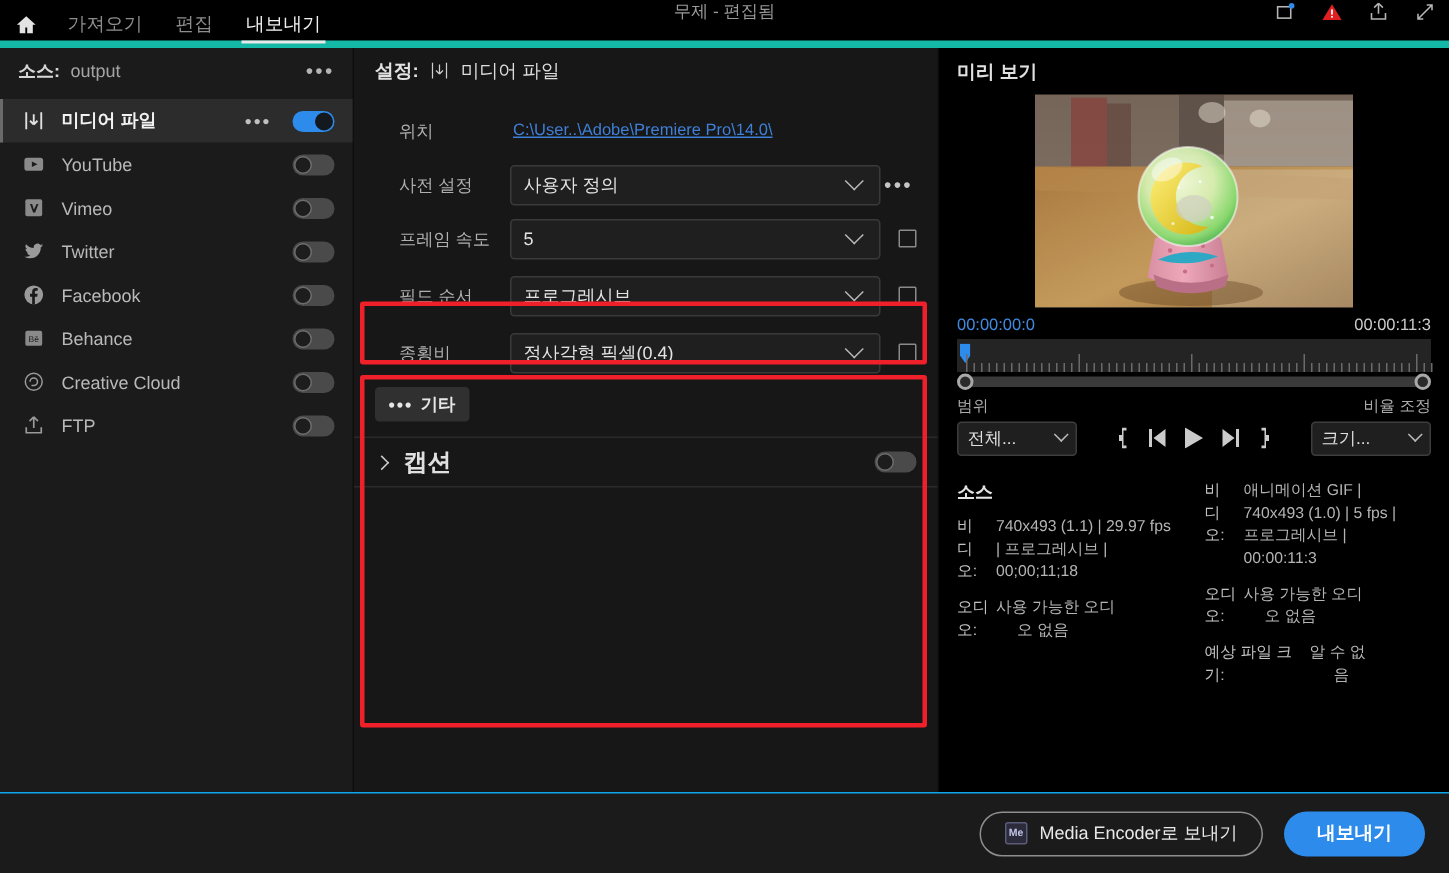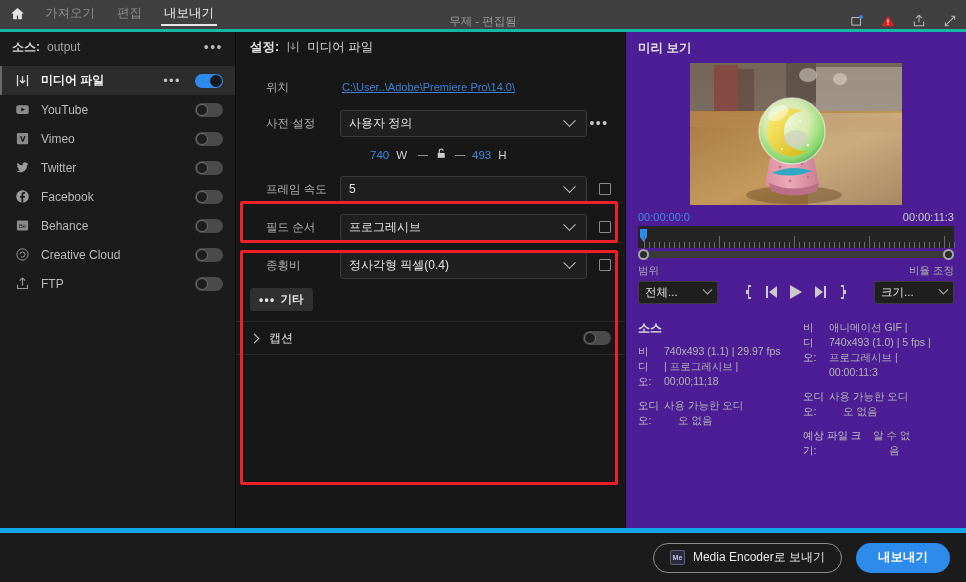--- a/index.html
+++ b/index.html
@@ -7,22 +7,22 @@
     width: 966px; height: 582px;
     background: #1b1b1b;
     font-family: "Liberation Sans", "DejaVu Sans", sans-serif;
     color: #c8c8c8;
     overflow: hidden;
   }
   .app { position: relative; width: 966px; height: 582px; display: flex; flex-direction: column; }
 
   
   .titlebar {
-    height: 32px; background: #404040; display: flex; align-items: flex-end;
-    position: relative; flex: 0 0 32px; border-bottom: 3px solid #14b8a6;
+    height: 32px; background: #000000; display: flex; align-items: flex-start;
+    position: relative; flex: 0 0 32px; border-bottom: 5px solid #14b8a6;
   }
   .home-btn { width: 34px; height: 32px; display: flex; align-items: center; justify-content: center; }
   .home-btn svg { width: 15px; height: 15px; fill: #e3e3e3; }
   .nav-tabs { display: flex; align-items: center; height: 32px; }
   .nav-tab {
     font-size: 12.5px; color: #8d8d8d; padding: 0 11px; line-height: 32px;
     height: 32px; position: relative; white-space: nowrap;
   }
   .nav-tab.active { color: #f0f0f0; }
   .nav-tab.active:after {
@@ -110,29 +110,29 @@
     font-size: 11.5px; color: #e6e6e6; font-weight: bold;
   }
   .misc-btn .d { letter-spacing: 1.3px; font-size: 12px; line-height: 6px; }
 
   .caption-row {
     height: 34px; display: flex; align-items: center; padding: 0 14px 0 12px;
     border-top: 1px solid #2a2a2a; border-bottom: 1px solid #2a2a2a; margin-top: 10px;
   }
   .caption-row .cchev { width: 7px; height: 7px; border-right: 1.5px solid #cdcdcd; border-bottom: 1.5px solid #cdcdcd;
                         transform: rotate(-45deg); margin-right: 11px; margin-left: 3px; }
-  .caption-row .clabel { font-size: 12px; font-weight: normal; color: #e0e0e0; flex: 1; }
+  .caption-row .clabel { font-size: 16px; font-weight: bold; color: #e0e0e0; flex: 1; }
 
   
   .hl { position: absolute; border: 3px solid #f0202a; border-radius: 2px; pointer-events: none; }
   .hl-format { left: 4px; top: 139px; width: 378px; height: 42px; }
   .hl-frame  { left: 4px; top: 188px; width: 378px; height: 235px; }
 
   
-  .preview { flex: 1; background: #4c1d95; display: flex; flex-direction: column; padding: 0 10px; }
+  .preview { flex: 1; background: #000000; display: flex; flex-direction: column; padding: 0 10px; }
   .pv-title { font-size: 12.5px; color: #e0e0e0; font-weight: bold; padding: 8px 0 6px 2px; }
   .pv-stage { display: flex; justify-content: center; }
   .pv-img { width: 212px; height: 142px; position: relative; overflow: hidden; background: #5d4a3a; }
   .tc-row { display: flex; justify-content: space-between; padding: 6px 2px 0 2px; }
   .tc-in  { font-size: 11px; color: #3f8ae0; }
   .tc-out { font-size: 11px; color: #cacaca; }
   .ruler { position: relative; height: 22px; margin: 3px 2px 0 2px; background: #242424; }
   .tick { position: absolute; bottom: 0; width: 1px; background: #6a6a6a; }
   .playhead { position: absolute; left: 2px; top: 3px; width: 7px; height: 13px; background: #2d8ceb;
               clip-path: polygon(0 0,100% 0,100% 62%,50% 100%,0 62%); }
@@ -156,21 +156,21 @@
   .info-col { flex: 1; }
   .info-head { font-size: 12px; font-weight: bold; color: #e2e2e2; margin-bottom: 7px; }
   .info-line { display: flex; font-size: 10.5px; color: #b4b4b4; line-height: 15px; }
   .info-line .k { flex: 0 0 26px; color: #c2c2c2; }
   .info-line .v { flex: 1; }
   .info-grp { margin-bottom: 9px; }
   .info-cont { padding-left: 26px; font-size: 10.5px; color: #b4b4b4; line-height: 15px; }
 
   
   .footer {
-    height: 54px; flex: 0 0 54px; background: #1b1b1b; border-top: 5px solid #0ea5e9;
+    height: 54px; flex: 0 0 54px; background: #1b1b1b; border-top: 1px solid #0ea5e9;
     display: flex; align-items: center; justify-content: flex-end; padding-right: 16px; gap: 14px; padding-left: 20px;
   }
   .btn-outline {
     height: 30px; border: 1px solid #8e8e8e; border-radius: 15px; display: flex; align-items: center;
     gap: 8px; padding: 0 16px; font-size: 12px; color: #e8e8e8; background: transparent;
   }
   .me-badge {
     width: 15px; height: 15px; background: #2b2b3c; border: 1px solid #5b5b7a; border-radius: 2px;
     font-size: 7px; color: #c3c3e8; display: flex; align-items: center; justify-content: center; font-weight: bold;
   }
@@ -365,34 +365,20 @@
           <span class="rlabel">사전 설정</span>
           <span class="select">
             <span>사용자 정의</span>
             <span class="chev"></span>
           </span>
           <span class="ellipsis-btn">•••</span>
         </div>
 
 
 
-        <div class="dim-row">
-          <span class="dim-num">740</span>
-          <span class="dim-unit">W</span>
-          <span class="dash"></span>
-          <span class="lock-ico">
-            <svg viewBox="0 0 24 24">
-                <rect x="5" y="11" width="13" height="9" fill="#cfcfcf"></rect>
-                <path d="M8 11V7.5A3.5 3.5 0 0 1 15 7" fill="none" stroke="#cfcfcf" stroke-width="2"></path>
-              </svg>
-          </span>
-          <span class="dash"></span>
-          <span class="dim-num">493</span>
-          <span class="dim-unit">H</span>
-        </div>
 
         <div class="row">
           <span class="rlabel">프레임 속도</span>
           <span class="select">
             <span>5</span>
             <span class="chev"></span>
           </span>
           <span class="chk"></span>
         </div>
 

